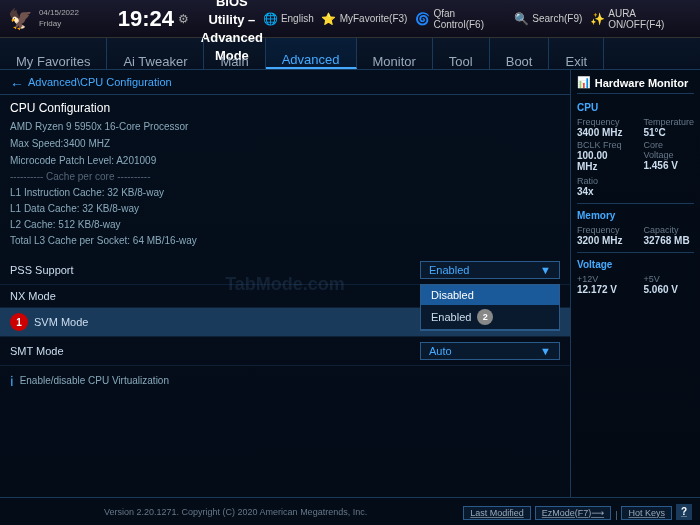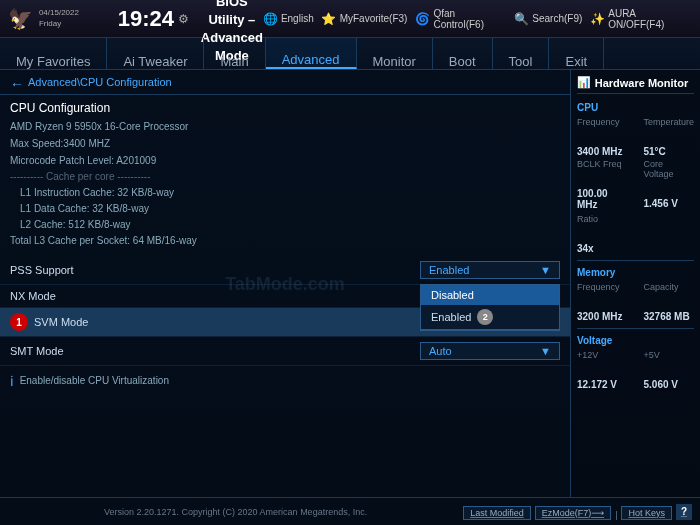--- a/index.html
+++ b/index.html
@@ -147,21 +147,20 @@
       margin-bottom: 2px;
     }
     .config-divider {
       color: #567;
       font-size: 10px;
       margin: 3px 0;
     }
     .cache-item {
       color: #8ab;
       font-size: 10px;
-      margin-left: 10px;
       line-height: 1.6;
     }
 
     
     .setting-row {
       display: flex;
       align-items: center;
       justify-content: space-between;
       padding: 5px 10px;
       border-bottom: 1px solid #0d2035;
@@ -290,21 +289,20 @@
       gap: 2px 16px;
     }
     .hw-label {
       color: #678;
       font-size: 9px;
     }
     .hw-value {
       color: #cde;
       font-size: 10px;
       font-weight: bold;
-      margin-top: 19px;
     }
     .hw-divider {
       border-top: 1px solid #1a3a5c;
       margin: 6px 0;
     }
     .hw-single {
       margin-bottom: 4px;
     }
 
     
@@ -415,24 +413,24 @@
   <div class="nav-tab">
       <span>Main</span>
     </div>
   <div class="nav-tab active">
       <span>Advanced</span>
     </div>
   <div class="nav-tab">
       <span>Monitor</span>
     </div>
   <div class="nav-tab">
+      <span>Tool</span>
+    </div>
+  <div class="nav-tab">
       <span>Boot</span>
-    </div>
-  <div class="nav-tab">
-      <span>Tool</span>
     </div>
   <div class="nav-tab">
       <span>Exit</span>
     </div>
 </div>
 
 <div id="main-content">
 
   <div id="left-panel">
 

